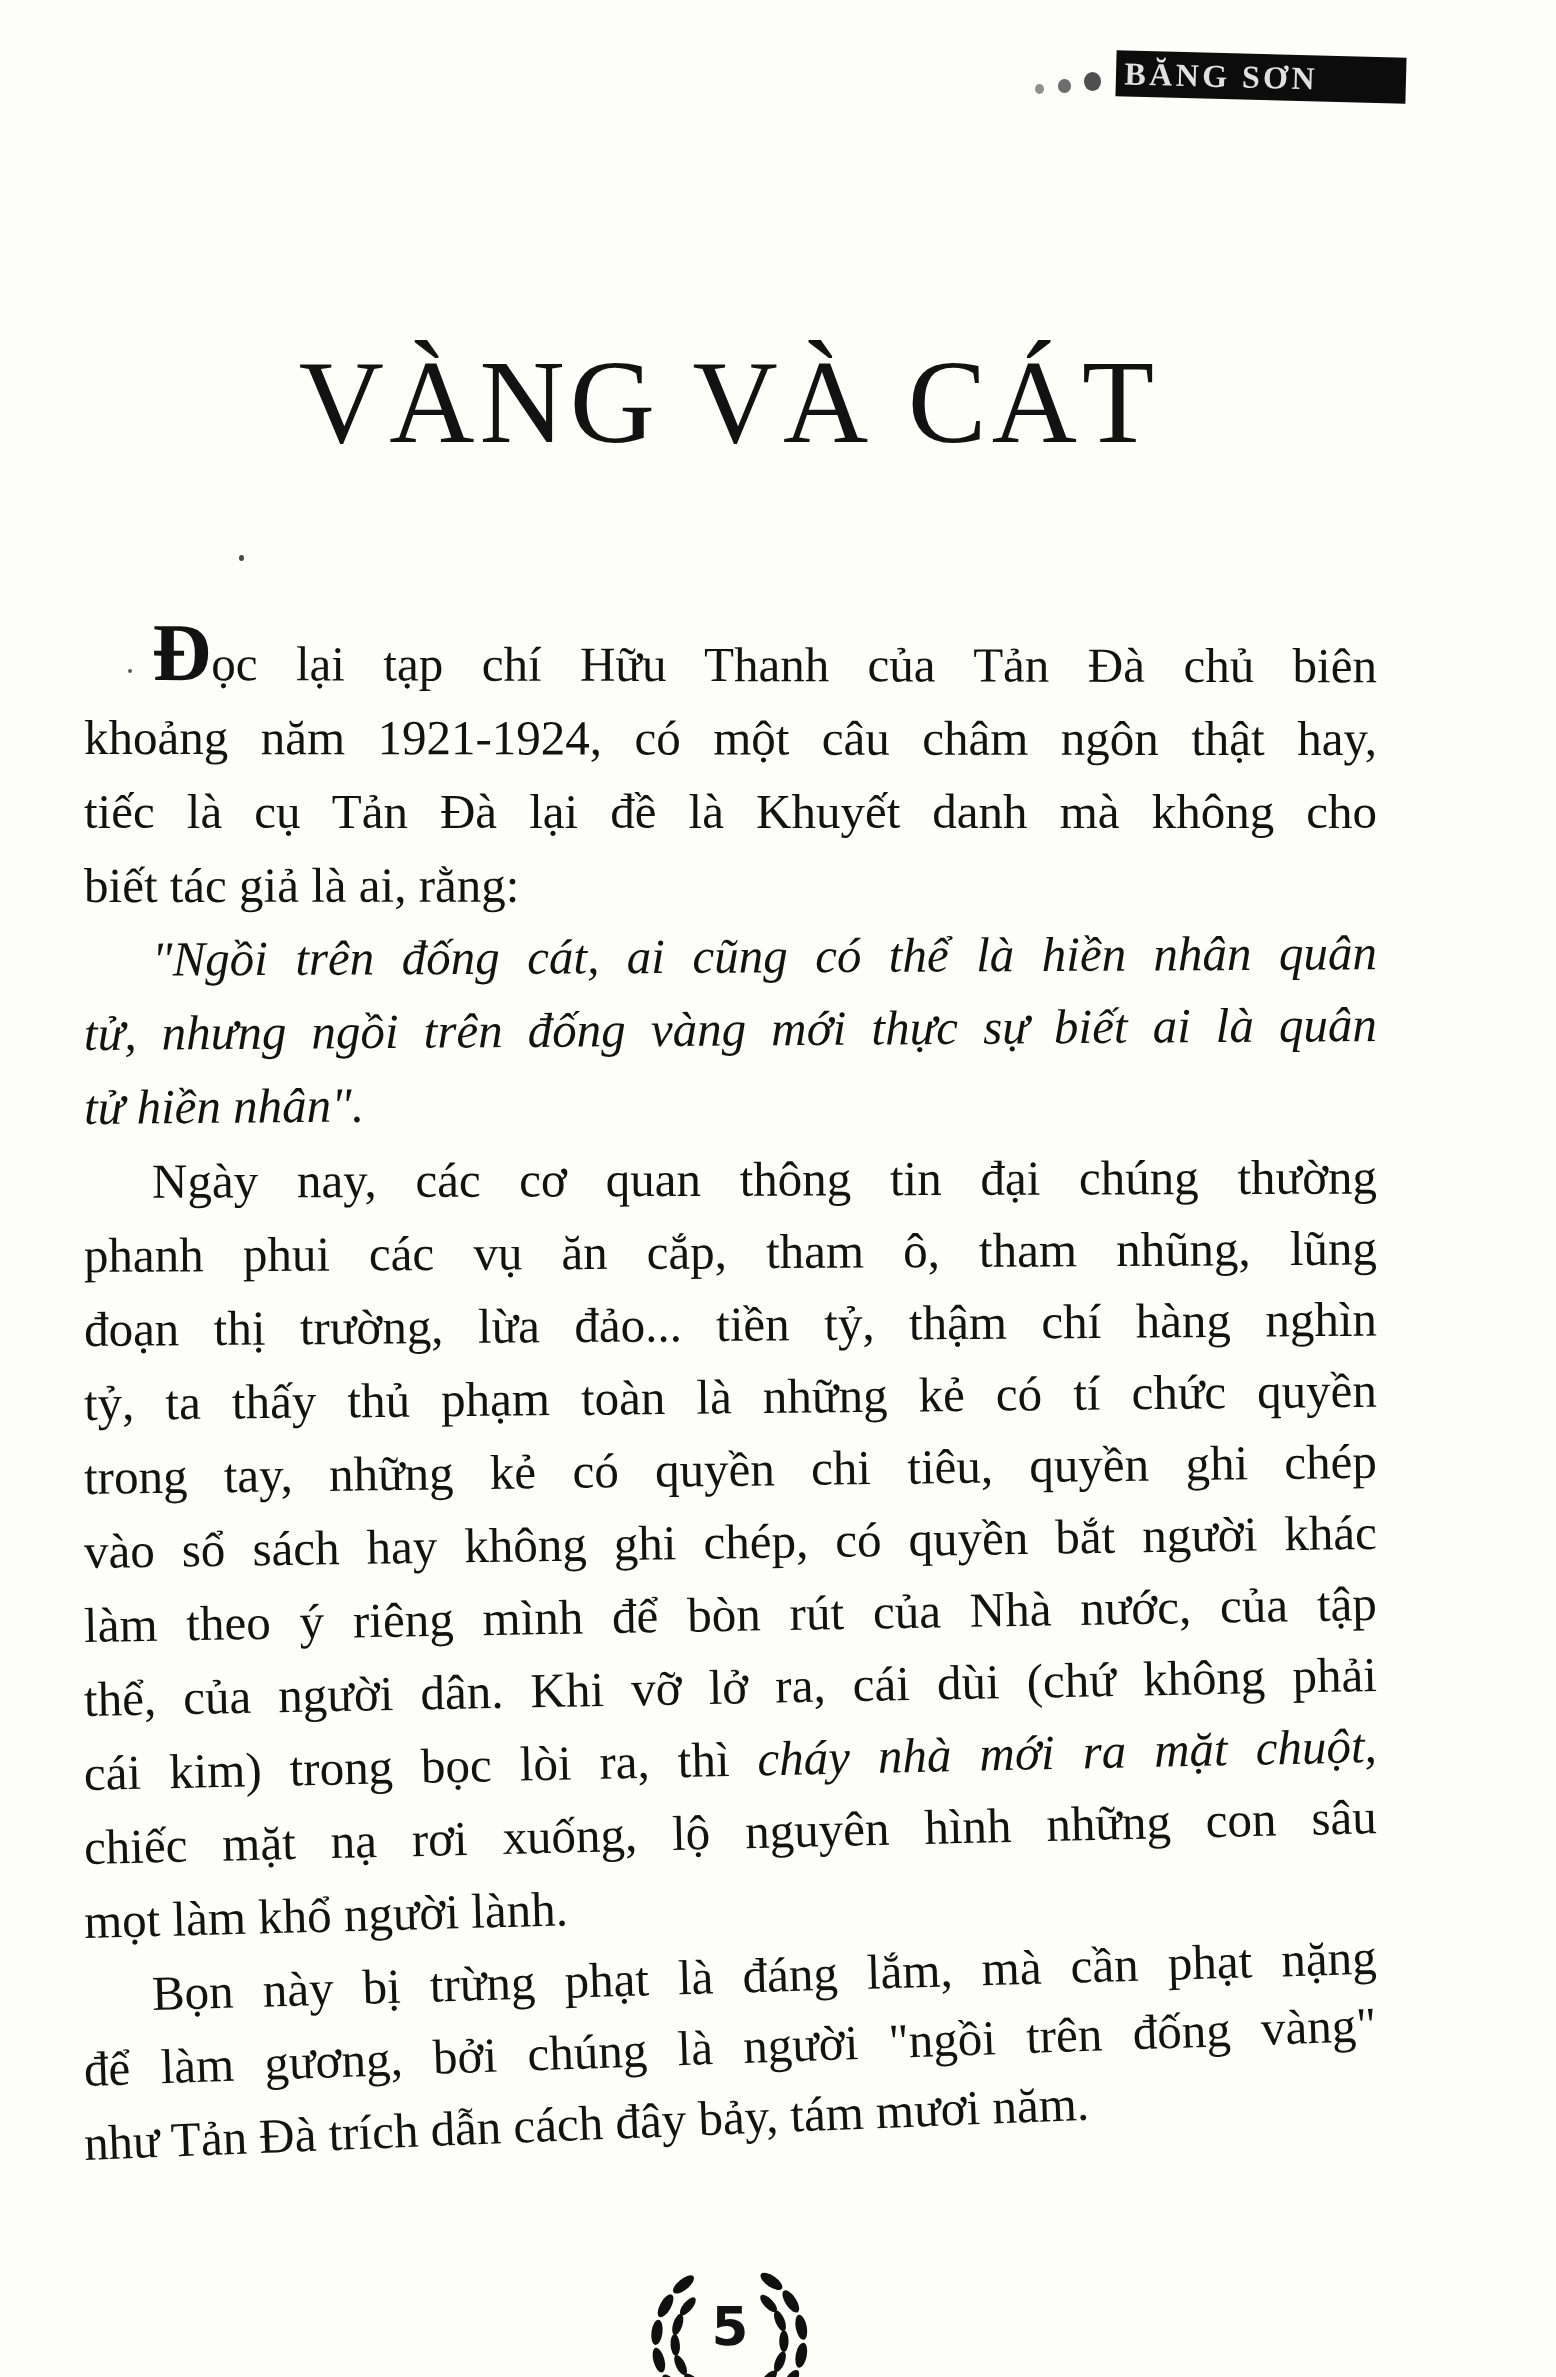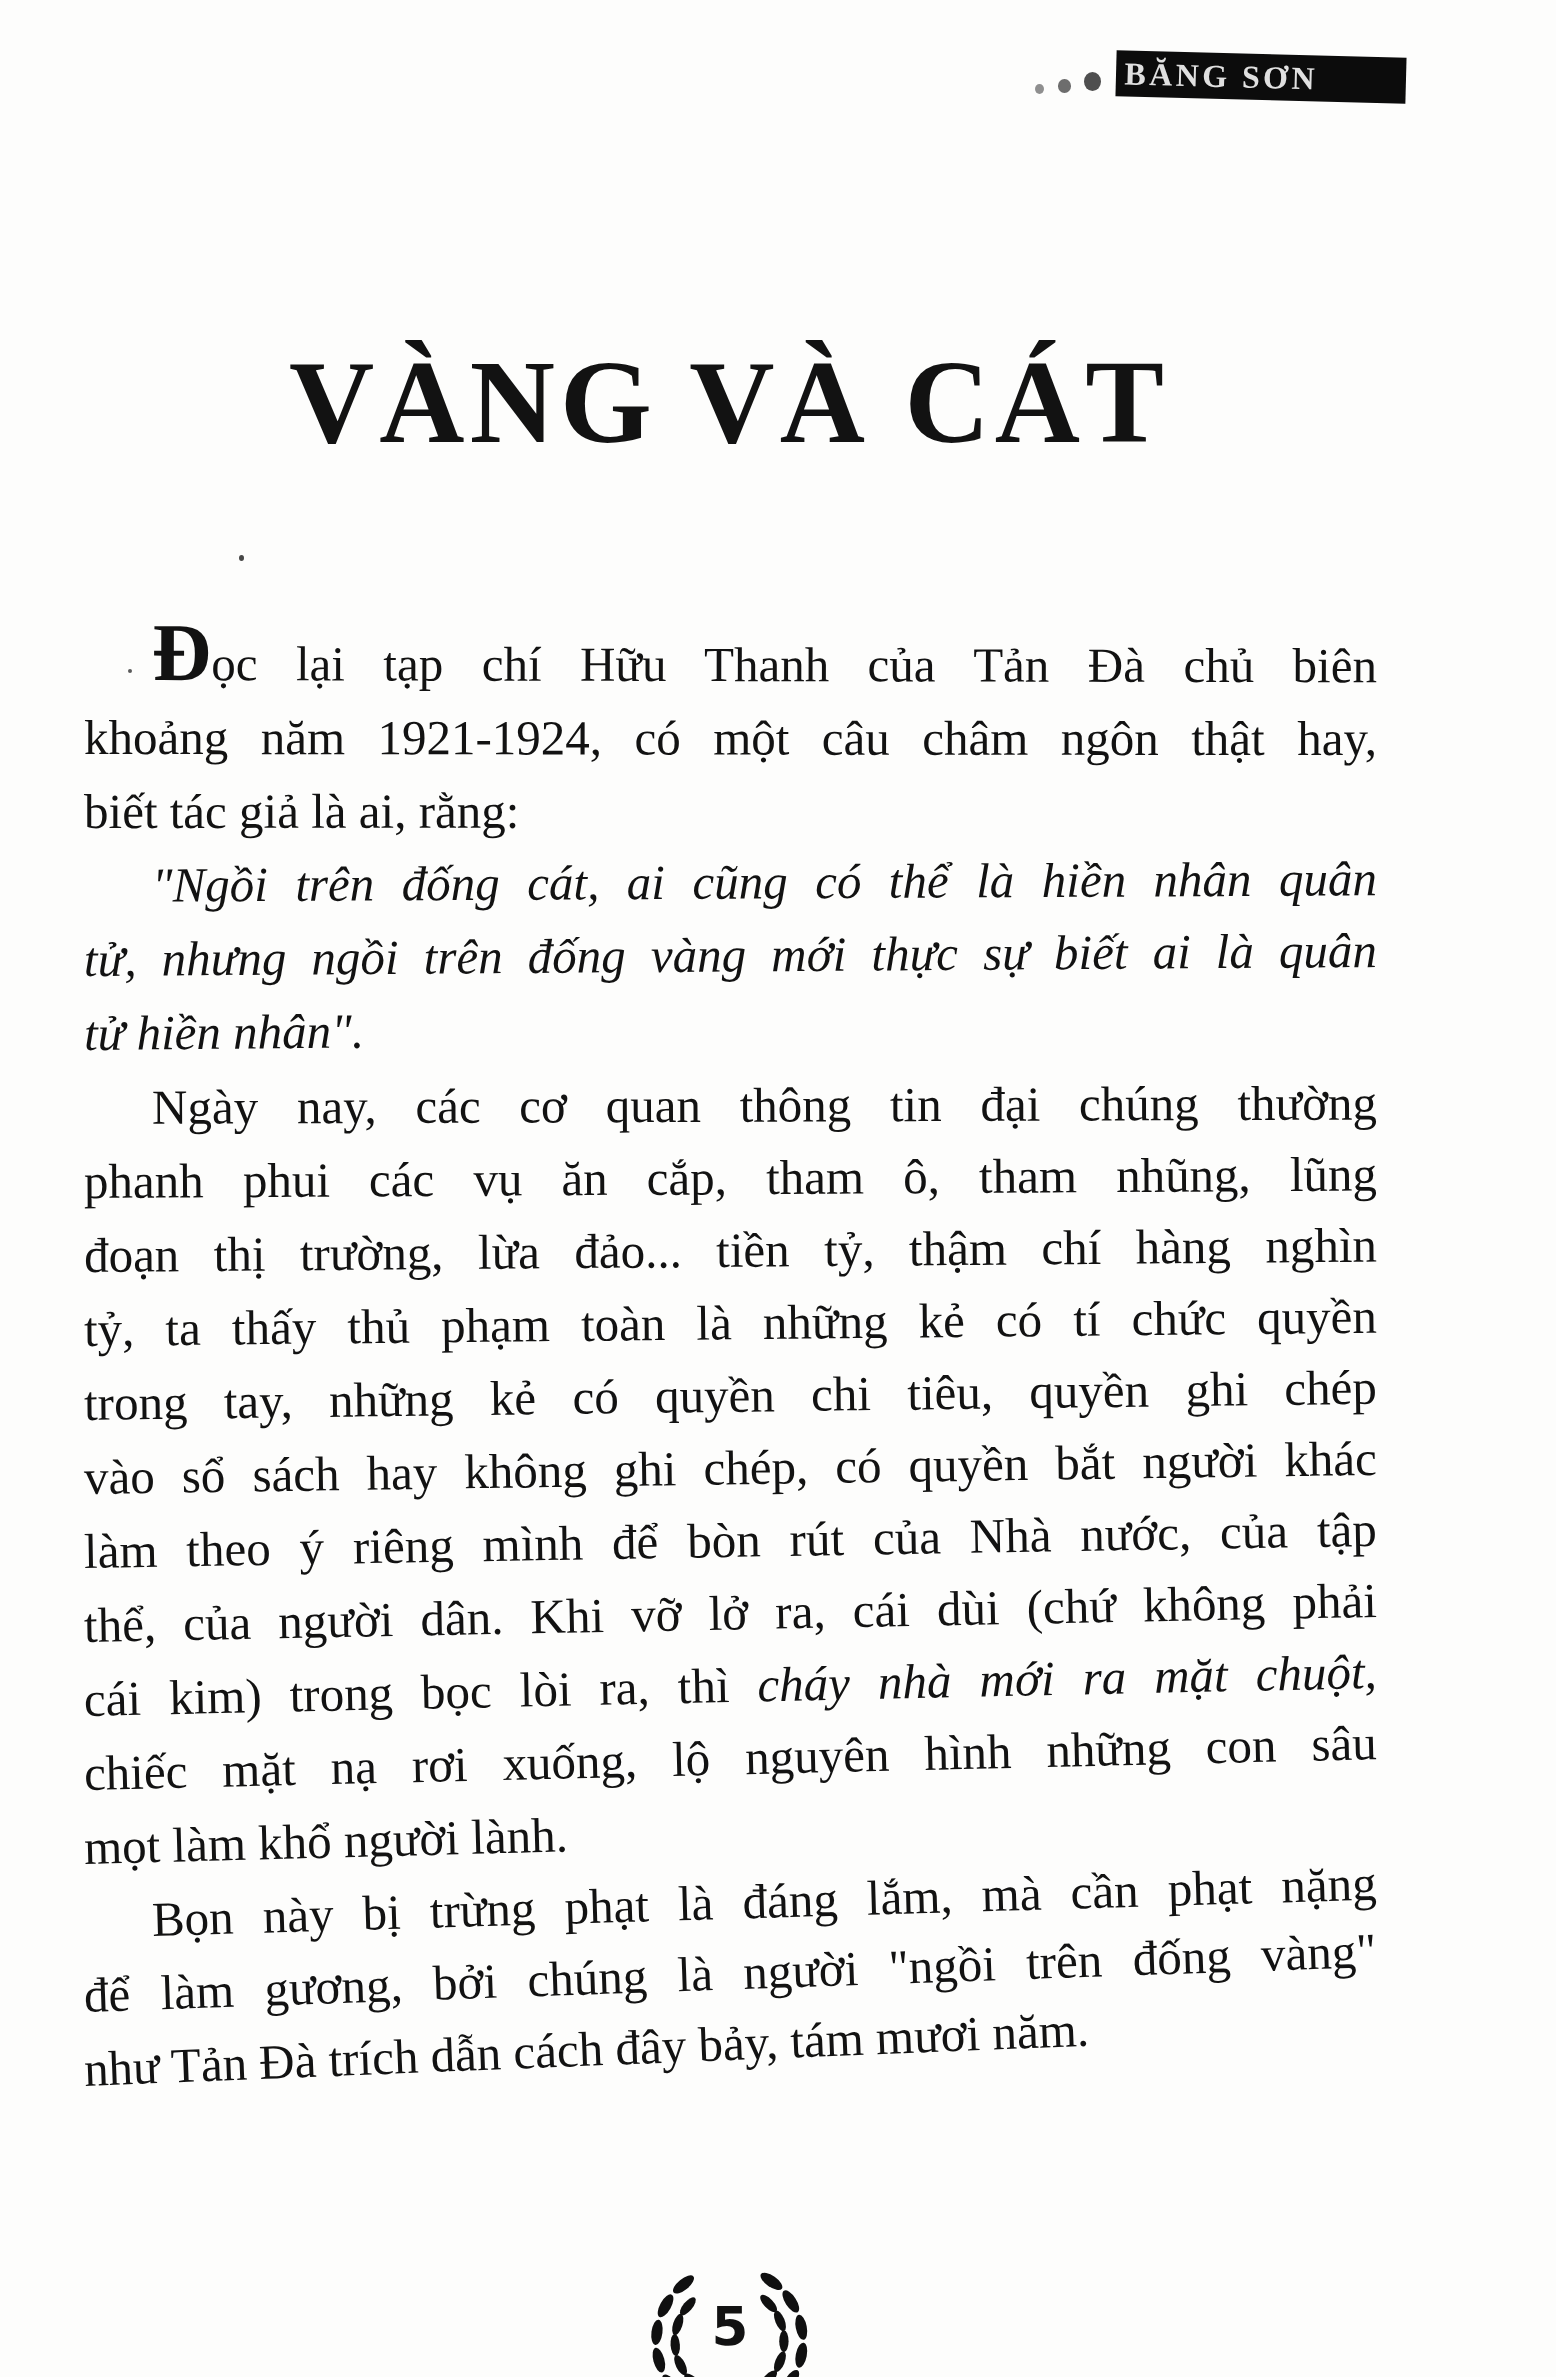--- a/index.html
+++ b/index.html
@@ -30,21 +30,21 @@
     color:var(--bartext,#f2f2f2);
     padding-left:8.5px;
     white-space:nowrap;
     opacity:.92;
   }
   
   .title{
     position:absolute;left:0;top:339px;width:1458px;margin:0;
     text-align:center;
     font-family:"Liberation Serif", serif;
-    font-weight:bold;
+    font-weight:normal;
     font-size:118px;line-height:128px;
     letter-spacing:5.1px;
     white-space:nowrap;
   }
   
   .speck{position:absolute;background:#474747;border-radius:50%;}
   .speck-1{left:239px;top:555px;width:5.1px;height:6px;}
   .speck-2{left:128px;top:669px;width:4.3px;height:4.3px;background:#5a5a5a;}
   
   .body-text{
@@ -92,20 +92,21 @@
 
   <h1 class="title">VÀNG VÀ CÁT</h1>
 
   <div class="speck speck-1"></div>
   <div class="speck speck-2"></div>
 
   <div class="body-text" id="body-text">
       <div class="para">
         <div class="line first" style="transform: rotate(0.1deg); transform-origin: left center;"><span class="dropcap">Đ</span><span>ọc lại tạp chí Hữu Thanh của Tản Đà chủ biên</span></div>
         <div class="line" style="transform: rotate(0.05deg); transform-origin: left center;"><span>khoảng năm 1921-1924, có một câu châm ngôn thật hay,</span></div>
+        <div class="line" style="transform: rotate(0deg); transform-origin: left center;"><span>tiếc là cụ Tản Đà lại đề là Khuyết danh mà không cho</span></div>
         <div class="line last" style="transform: rotate(-0.05deg); transform-origin: left center;"><span>biết tác giả là ai, rằng:</span></div>
       </div>
       <div class="para italic">
         <div class="line first" style="transform: rotate(-0.3deg); transform-origin: left center;"><span>"Ngồi trên đống cát, ai cũng có thể là hiền nhân quân</span></div>
         <div class="line" style="transform: rotate(-0.4deg); transform-origin: left center;"><span>tử, nhưng ngồi trên đống vàng mới thực sự biết ai là quân</span></div>
         <div class="line last" style="transform: rotate(-0.5deg); transform-origin: left center;"><span>tử hiền nhân".</span></div>
       </div>
       <div class="para">
         <div class="line first" style="transform: rotate(-0.2deg); transform-origin: left center;"><span>Ngày nay, các cơ quan thông tin đại chúng thường</span></div>
         <div class="line" style="transform: rotate(-0.33deg); transform-origin: left center;"><span>phanh phui các vụ ăn cắp, tham ô, tham nhũng, lũng</span></div>

